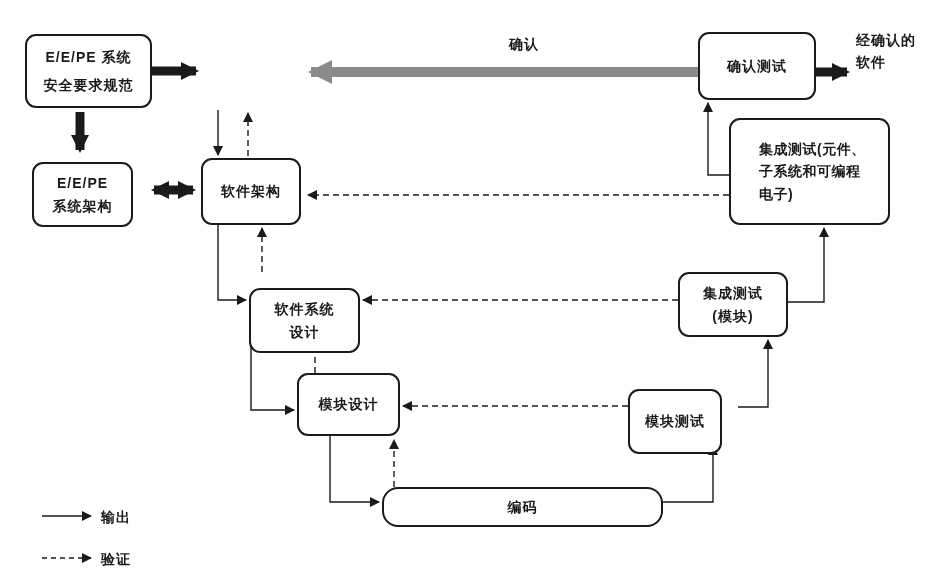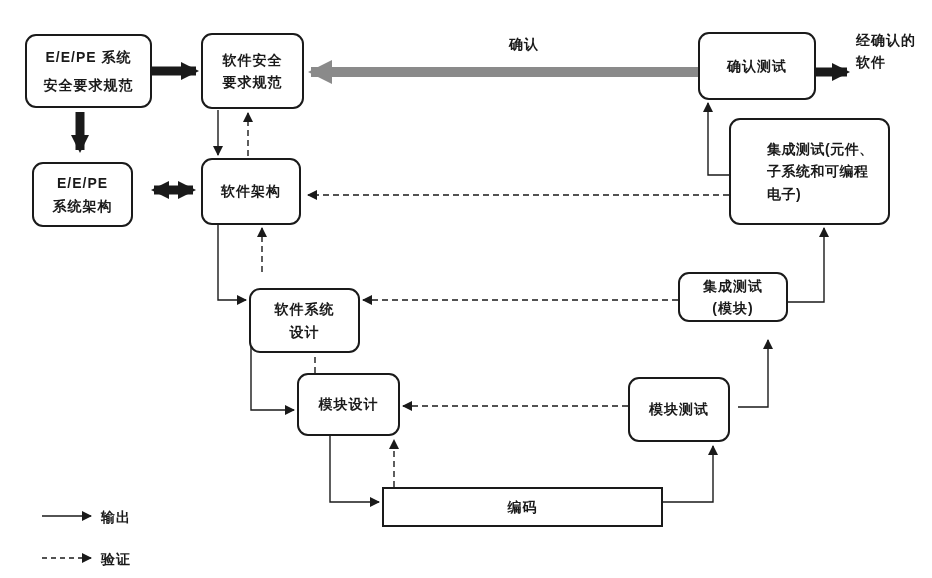--- a/index.html
+++ b/index.html
@@ -31,21 +31,21 @@
     border:2px solid var(--line);
     border-radius:11px;
     display:flex;align-items:center;justify-content:center;
     text-align:center;
     font-size:14px;font-weight:600;
     line-height:1.6;
     white-space:pre-line;
     letter-spacing:1px;
   }
   .box.tall{line-height:2.0;}
-  .box.leftalign{justify-content:flex-start;text-align:left;padding-left:36px;letter-spacing:0.5px;}
+  .box.leftalign{justify-content:flex-start;text-align:left;padding-left:28px;letter-spacing:0.5px;}
   .free-label{
     position:absolute;
     font-size:14px;font-weight:600;
     white-space:pre-line;line-height:1.55;
     letter-spacing:1px;
   }
   .free-label.center{text-align:right;}
 </style>
 </head>
 <body>
@@ -95,35 +95,33 @@
     <path class="ln" d="M42,516 L91,516" marker-end="url(#ah)"></path>
     <path class="ln" style="stroke-dasharray:5 4" d="M42,558 L91,558" marker-end="url(#ah)"></path>
   </svg>
 
   <div class="box tall" style="left:25px;top:34px;width:127px;height:74px">E/E/PE 系统
 安全要求规范</div>
 
   <div class="box" style="left:32px;top:162px;width:101px;height:65px">E/E/PE
 系统架构</div>
 
-  <div class="box" style="left:201px;top:33px;width:103px;height:76px">软件安全
-要求规范</div>
 
   <div class="box" style="left:201px;top:158px;width:100px;height:67px">软件架构</div>
 
   <div class="box" style="left:249px;top:288px;width:111px;height:65px">软件系统
 设计</div>
 
   <div class="box" style="left:297px;top:373px;width:103px;height:63px">模块设计</div>
 
-  <div class="box" style="left:382px;top:487px;width:281px;height:40px;border-radius:0">编码</div>
+  <div class="box" style="left:382px;top:487px;width:281px;height:40px;border-radius:16px">编码</div>
 
-  <div class="box" style="left:628px;top:377px;width:102px;height:65px">模块测试</div>
+  <div class="box" style="left:628px;top:389px;width:94px;height:65px">模块测试</div>
 
-  <div class="box" style="left:678px;top:272px;width:110px;height:50px">集成测试
+  <div class="box" style="left:678px;top:272px;width:110px;height:65px">集成测试
 (模块)</div>
 
   <div class="box leftalign" style="left:729px;top:118px;width:161px;height:107px">集成测试(元件、
 子系统和可编程
 电子)</div>
 
   <div class="box" style="left:698px;top:32px;width:118px;height:68px">确认测试</div>
 
   <div class="free-label" style="left:856px;top:30px;width:76px">经确认的
 软件</div>

